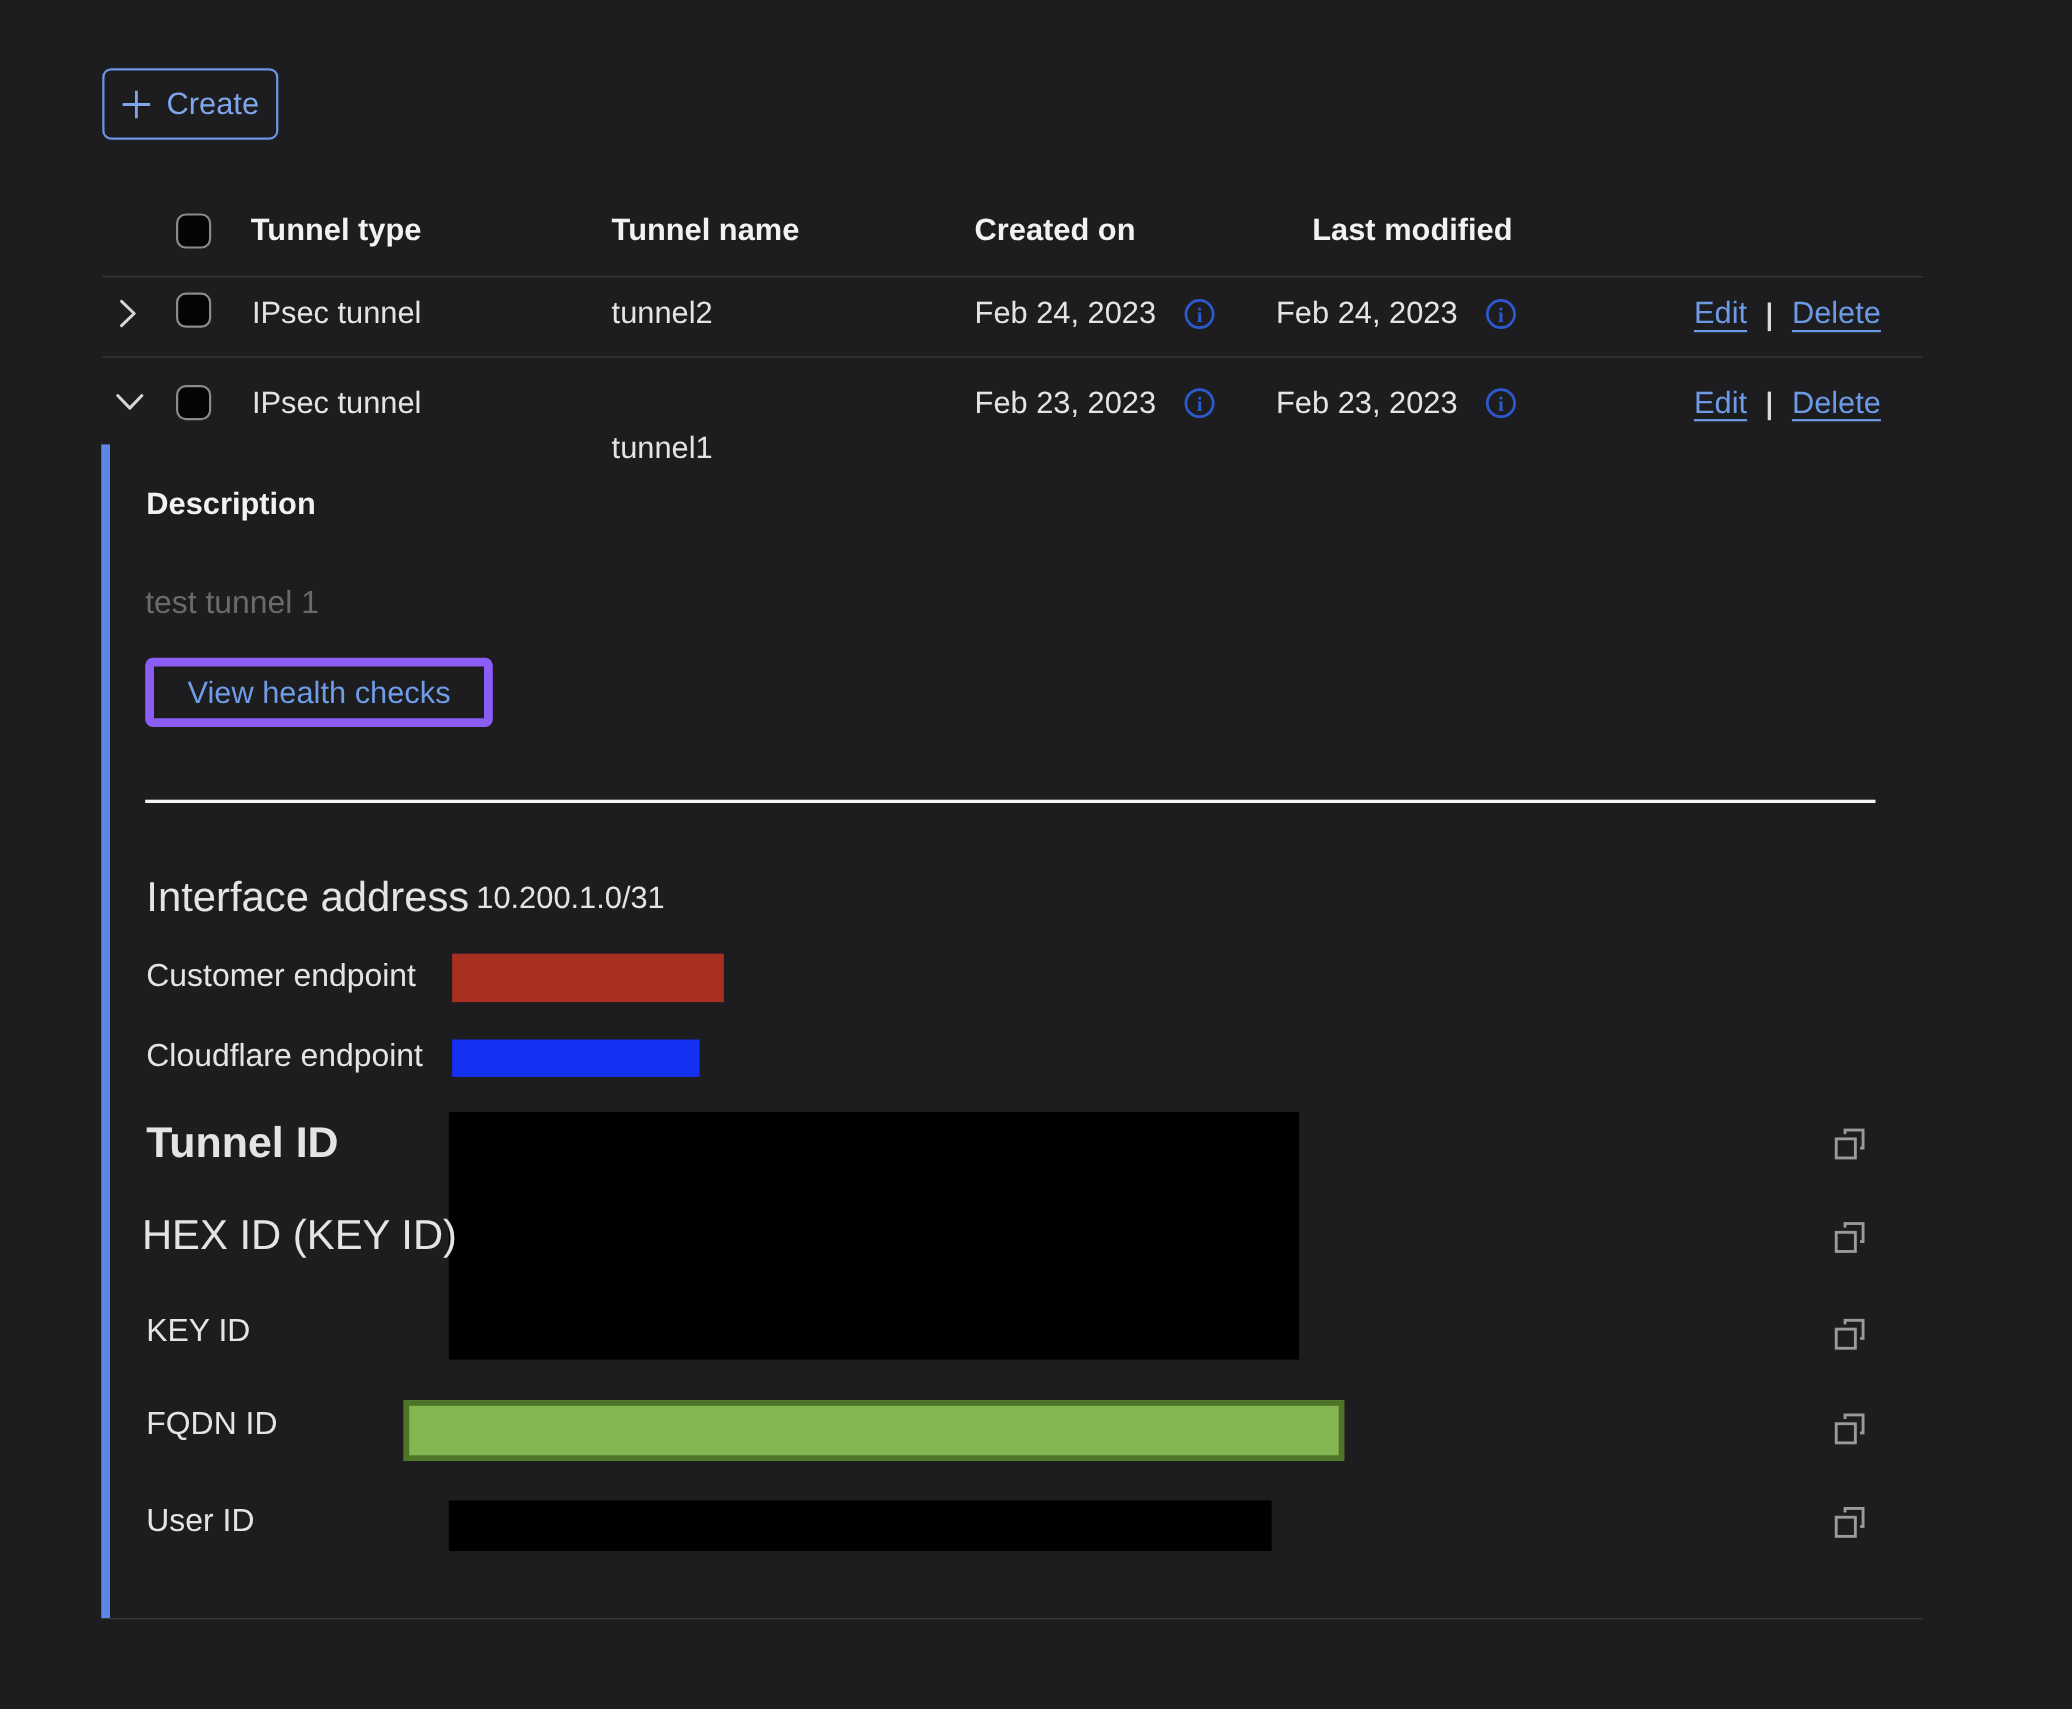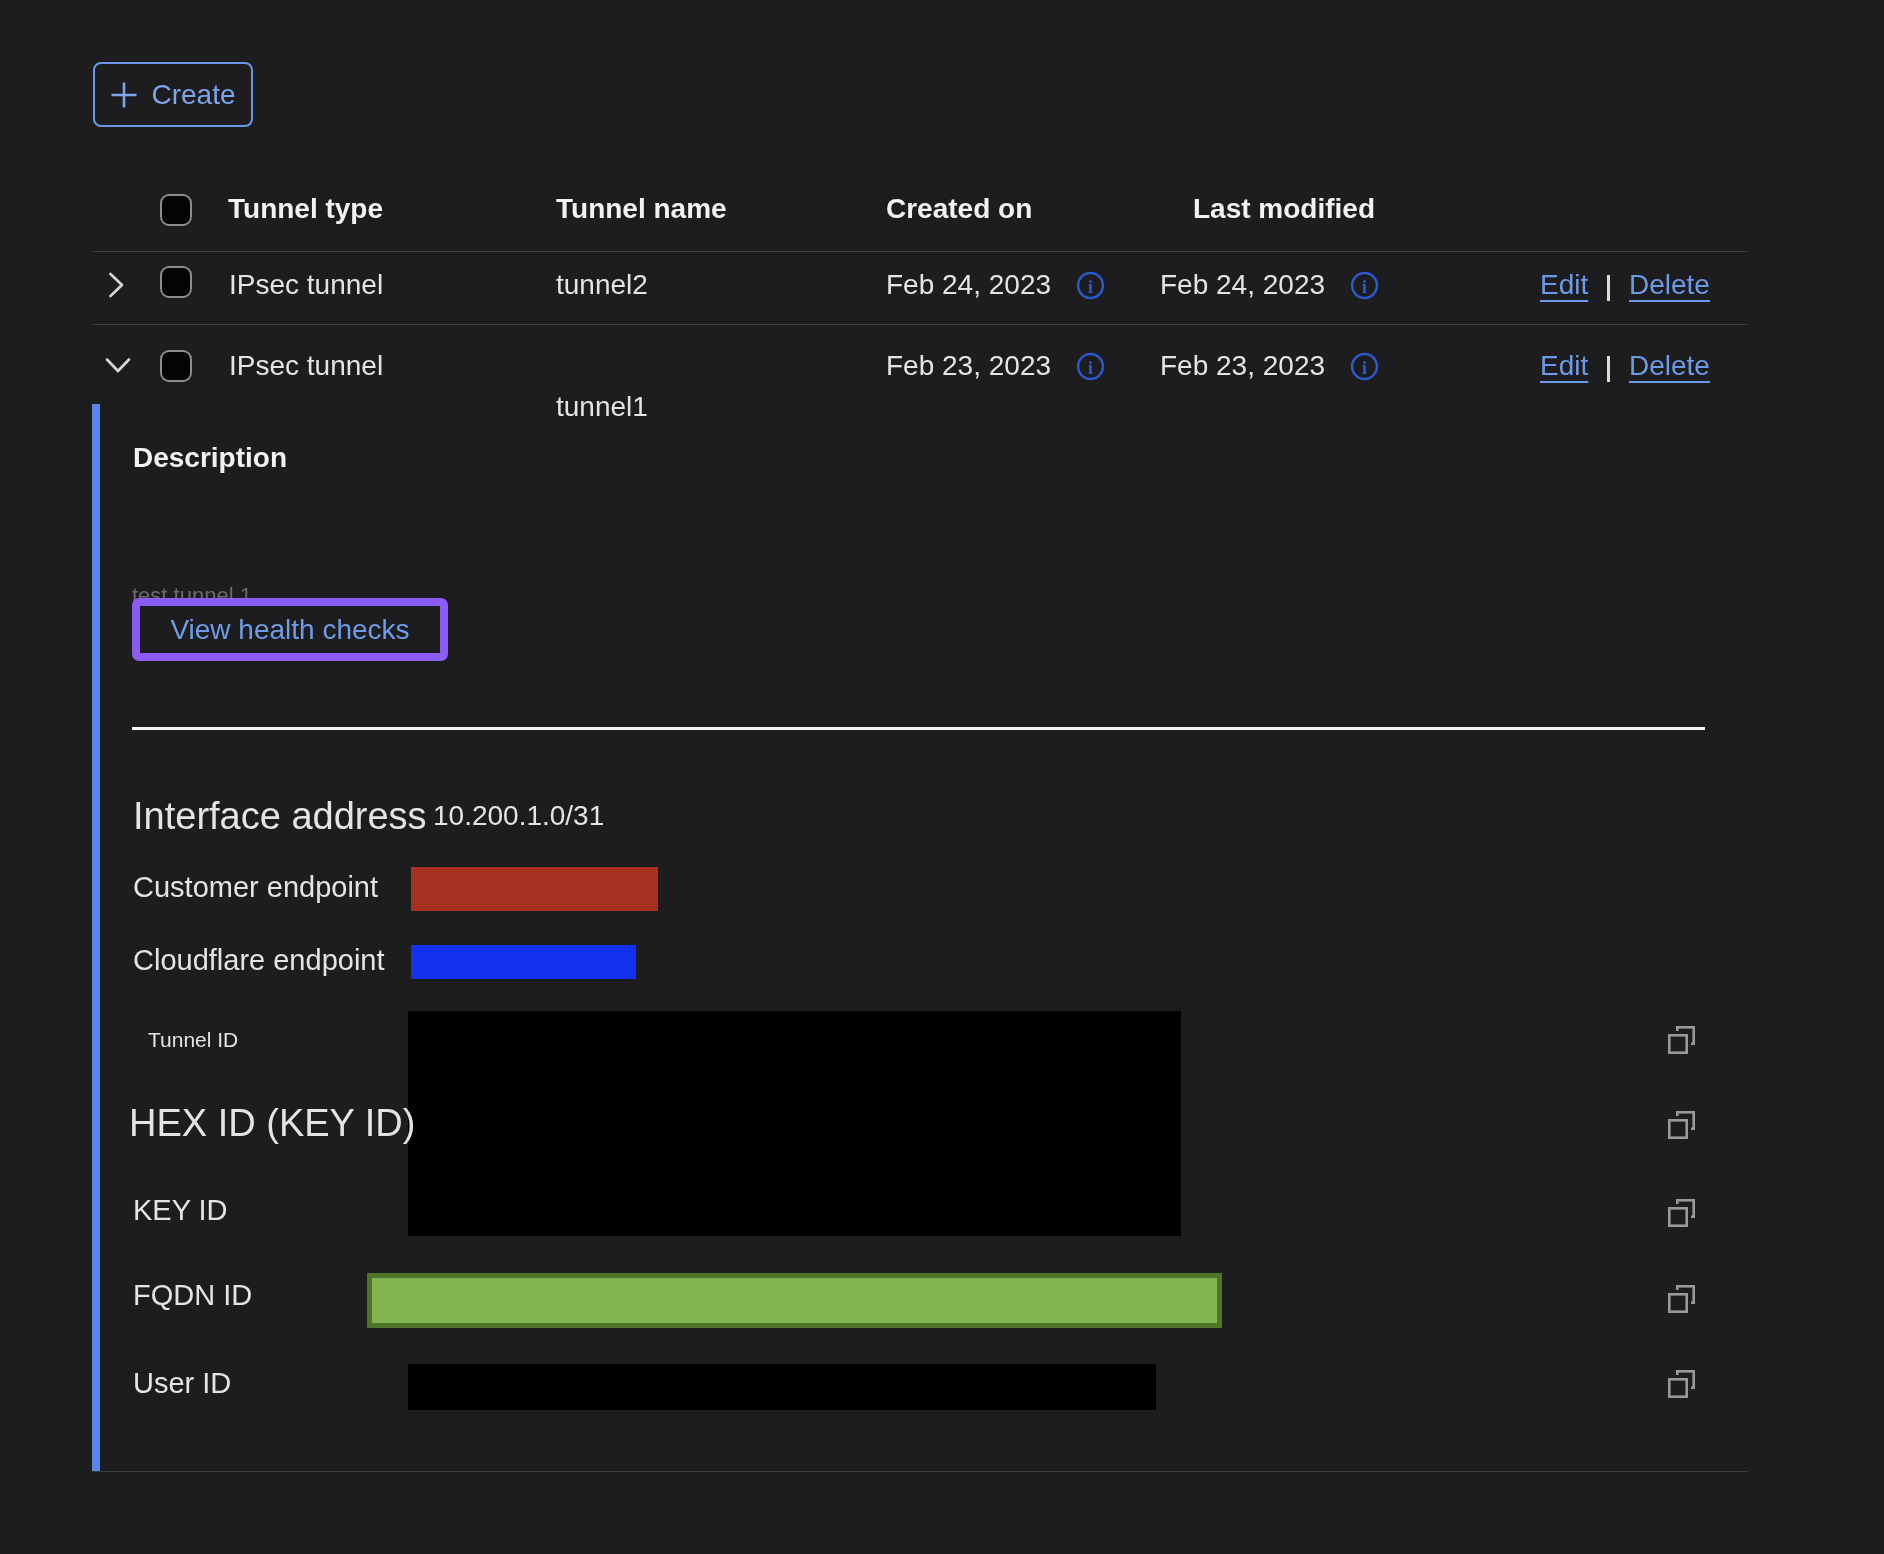--- a/index.html
+++ b/index.html
@@ -65,36 +65,36 @@
     <circle cx="14.5" cy="14.5" r="12.4" stroke="#2d59cf" stroke-width="2.5" fill="none"></circle>
     <text x="14.5" y="21.5" font-family="Liberation Serif" font-size="19" font-weight="bold" fill="#2d59cf" text-anchor="middle">i</text>
   </svg>
 <div class="txt link" style="left:1540px; top:351px;">Edit</div>
 <div class="abs" style="left:1607px; top:356px; width:3px; height:26px; background:#dcdcdc;"></div>
 <div class="txt link" style="left:1629px; top:351px;">Delete</div>
 
 <div class="abs" style="left:92px; top:404px; width:8px; height:1067px; background:#5b87e6;"></div>
 
 <div class="txt bold" style="left:133px; top:443px;">Description</div>
-<div class="txt" style="left:132px; top:533px; color:#6a6a6a; font-size:22px;margin-top:48px;">test tunnel 1</div>
+<div class="txt" style="left:132px; top:533px; color:#6a6a6a; font-size:29px;">test tunnel 1</div>
 
 <div class="abs" style="left:132px; top:598px; width:316px; height:63px; border:8px solid #8b5cf6; border-radius:7px; color:#6f9ce6; font-size:28px; display:flex; align-items:center; justify-content:center;">View health checks</div>
 
 <div class="abs" style="left:132px; top:727px; width:1573px; height:3px; background:#f5f5f5;"></div>
 
 <div class="txt" style="left:133px; top:801px; font-size:38px;">Interface address</div>
 <div class="txt" style="left:433px; top:801px;">10.200.1.0/31</div>
 
 <div class="txt" style="left:133px; top:872px; font-size:29px;">Customer endpoint</div>
 <div class="abs" style="left:411px; top:867px; width:247px; height:44px; background:#a83020;"></div>
 
 <div class="txt" style="left:133px; top:945px; font-size:29px;">Cloudflare endpoint</div>
 <div class="abs" style="left:411px; top:945px; width:225px; height:34px; background:#1431f2;"></div>
 
-<div class="txt" style="left:148px; top:1025px; font-size:21px;">Tunnel ID</div>
+<div class="txt" style="left:133px; top:1025px; font-size:39px;font-weight:bold;">Tunnel ID</div>
 <div class="abs" style="left:408px; top:1011px; width:773px; height:225px; background:#000;"></div>
 
 <div class="txt" style="left:129px; top:1108px; font-size:38px;">HEX ID (KEY ID)</div>
 <div class="txt" style="left:133px; top:1195px; font-size:29px;">KEY ID</div>
 
 <div class="txt" style="left:133px; top:1280px; font-size:29px;">FQDN ID</div>
 <div class="abs" style="left:367px; top:1273px; width:855px; height:55px; background:#83b550; border:5px solid #4e7428;"></div>
 
 <div class="txt" style="left:133px; top:1368px; font-size:29px;">User ID</div>
 <div class="abs" style="left:408px; top:1364px; width:748px; height:46px; background:#000;"></div>

